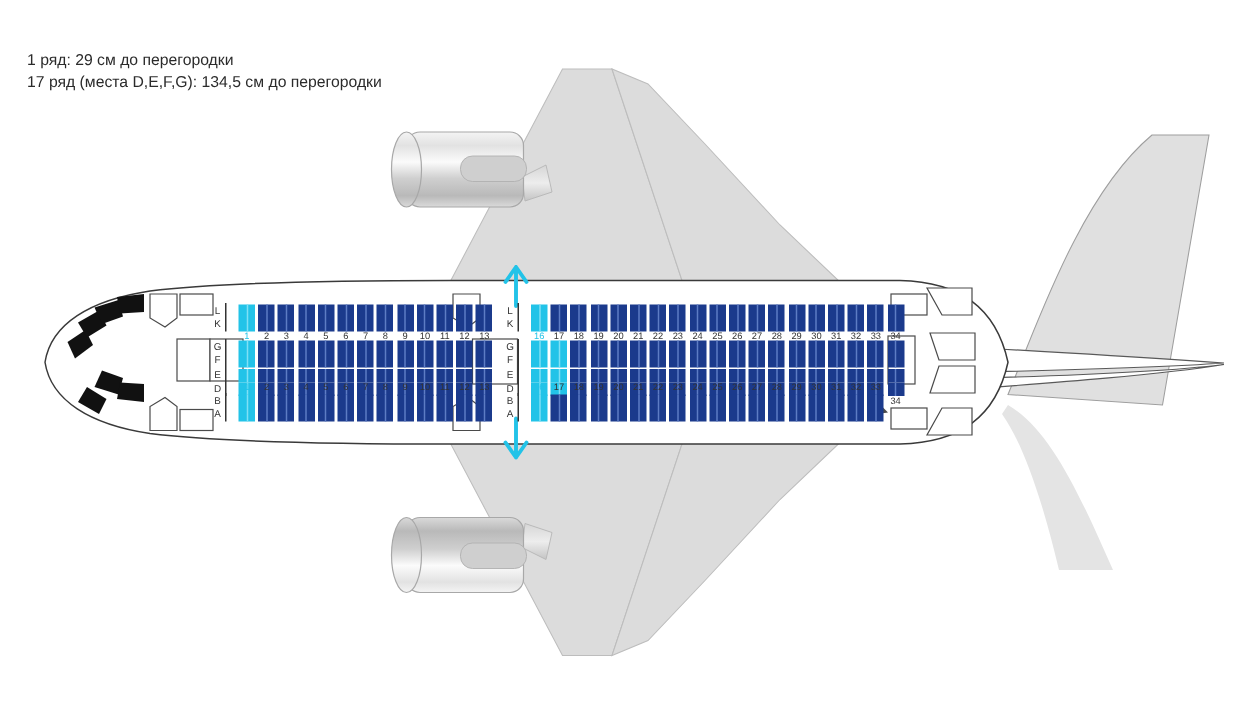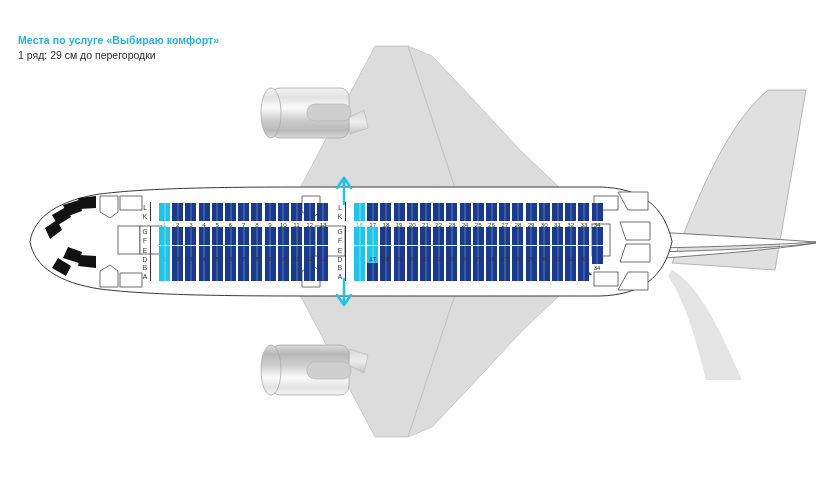--- a/index.html
+++ b/index.html
@@ -165,22 +165,22 @@
 
     <g>
       <path d="M344,204 L344,178 M344,178 L337,188 M344,178 L351,188" stroke="#22c3e8" stroke-width="2.6" fill="none" stroke-linecap="round"></path>
     </g>
     <g>
       <path d="M344,279 L344,305 M344,305 L337,295 M344,305 L351,295" stroke="#22c3e8" stroke-width="2.6" fill="none" stroke-linecap="round"></path>
     </g>
   </svg>
 
   <div class="legend">
-    <div class="legend-title">Места по услуге «Выбираю комфорт»</div>
     <div class="legend-line">1 ряд: 29 см до перегородки</div>
+    <div class="legend-line">17 ряд (места D,E,F,G): 134,5 см до перегородки</div>
   </div>
 
   <div class="cabin" id="cabin">
       <div class="letter" style="left:141px;top:203.5px;">L</div>
       <div class="letter" style="left:141px;top:213.1px;">K</div>
       <div class="bracket" style="left:149.5px;top:201.5px;height:19.2px;"></div>
       <div class="letter" style="left:141px;top:227.5px;">G</div>
       <div class="letter" style="left:141px;top:237.1px;">F</div>
       <div class="letter" style="left:141px;top:246.7px;">E</div>
       <div class="letter" style="left:141px;top:256.3px;">D</div>

